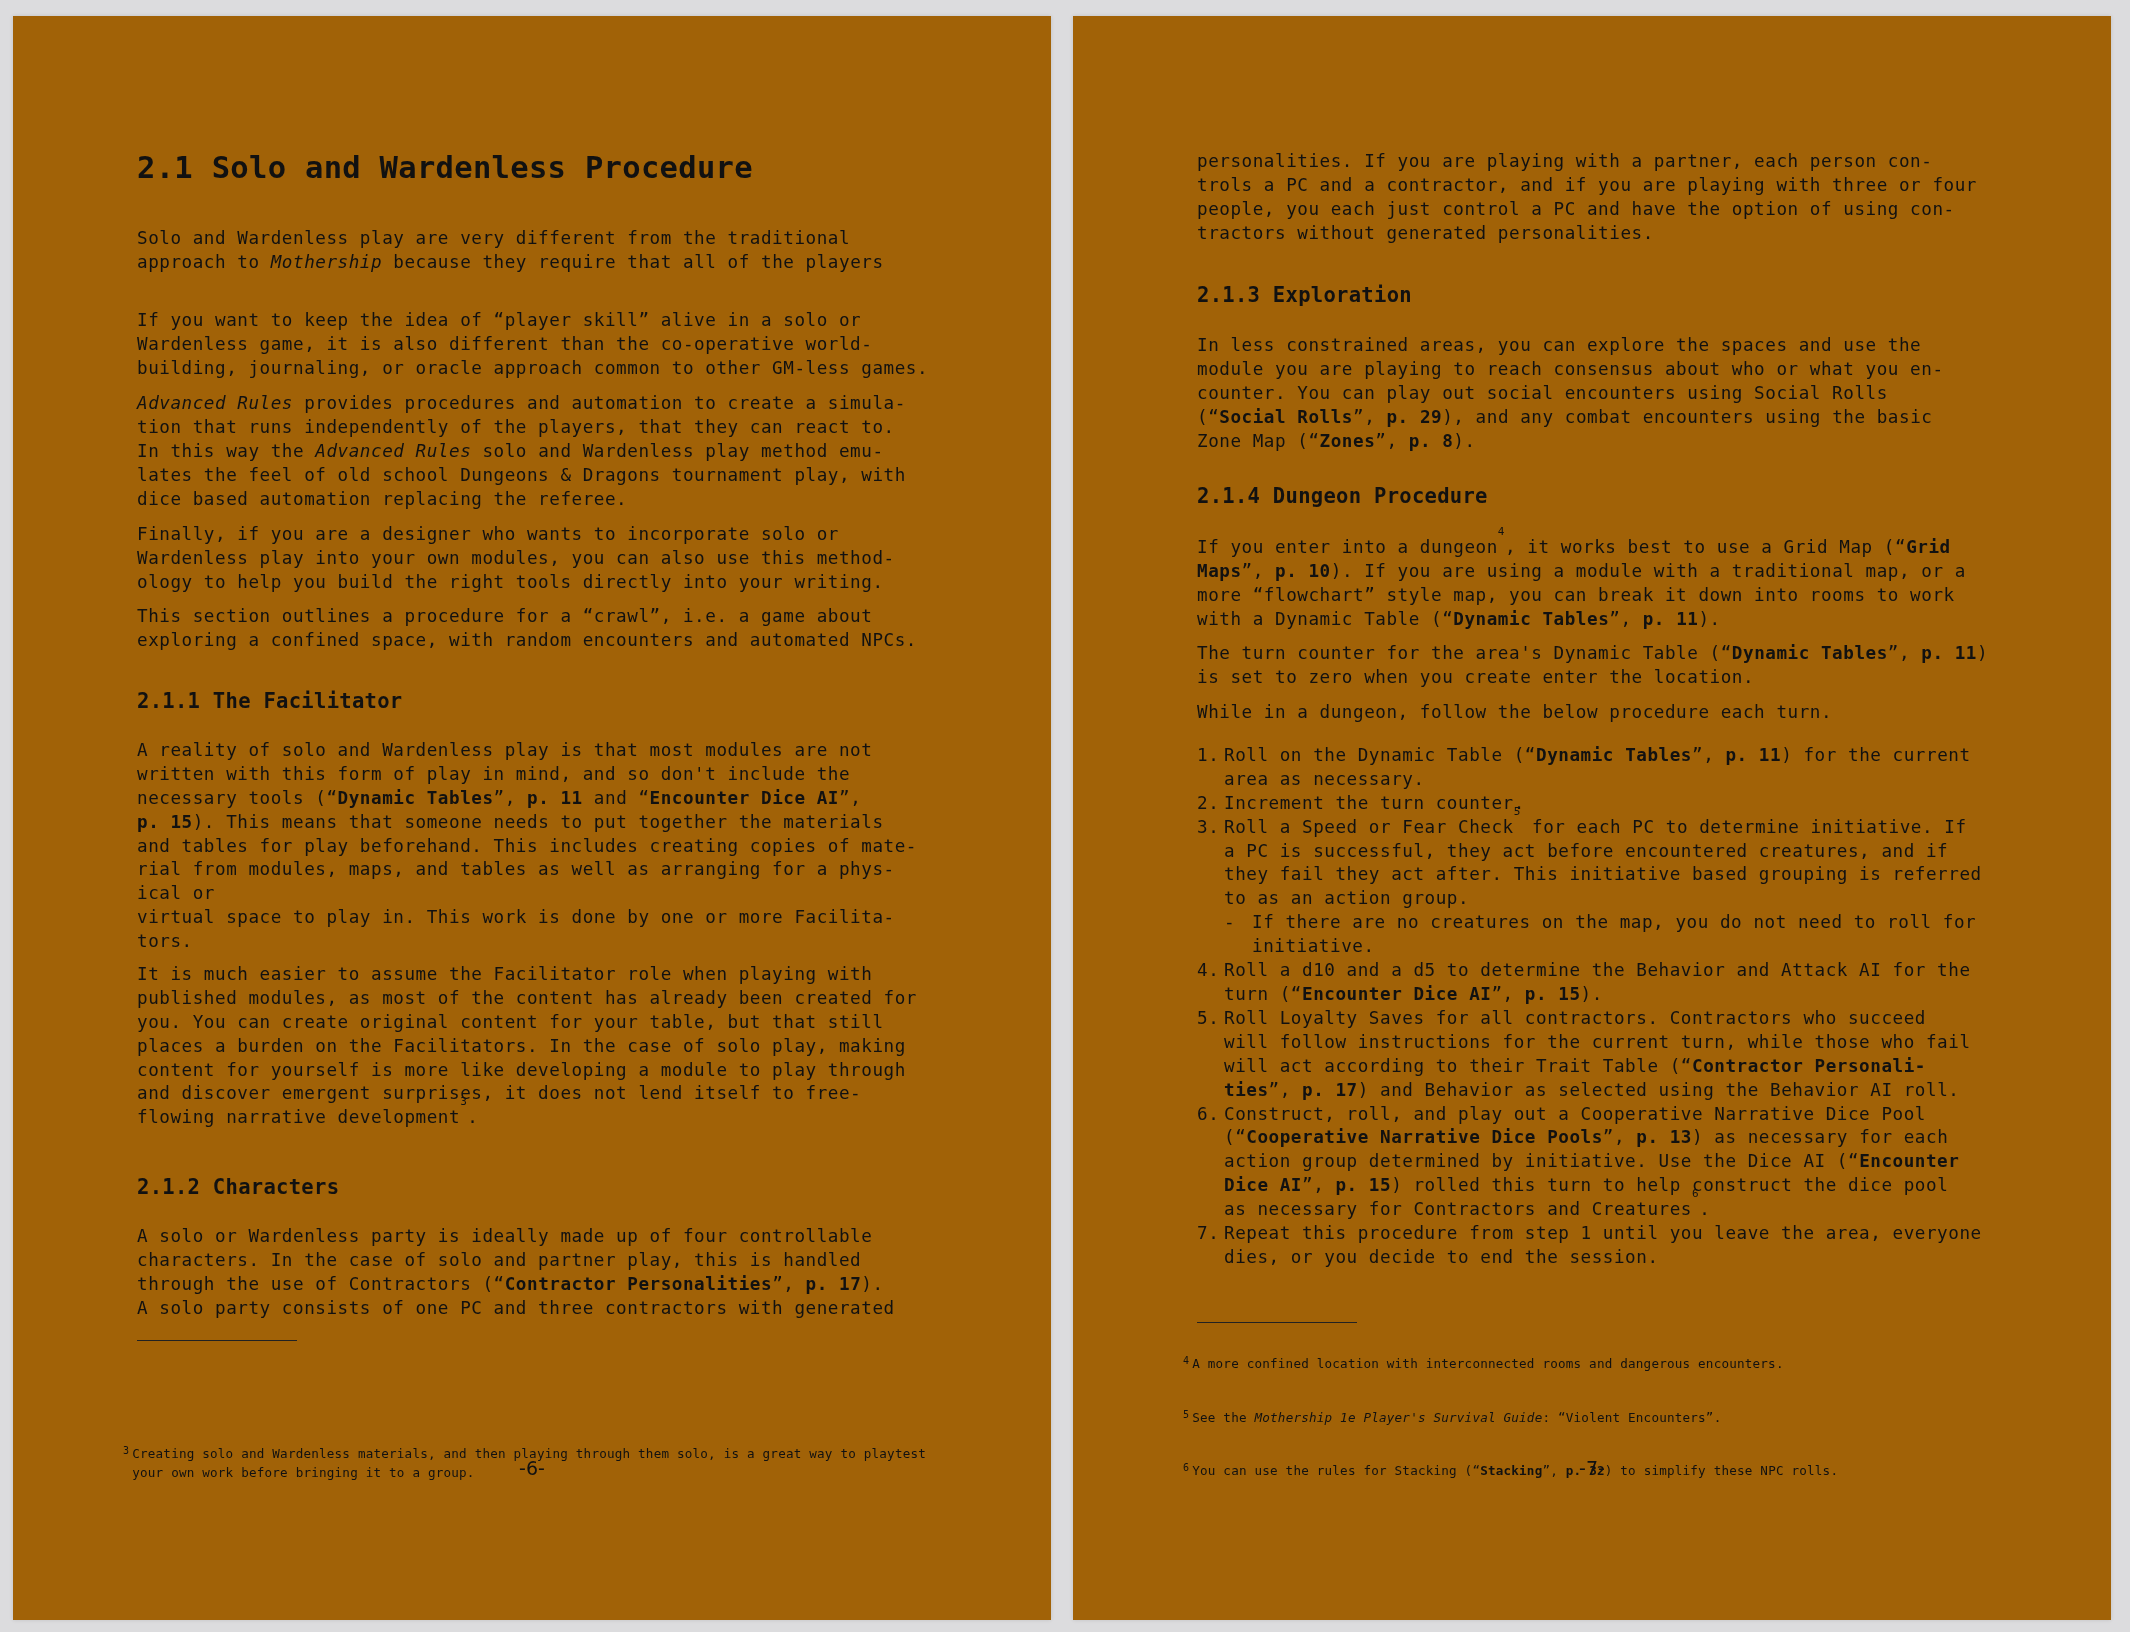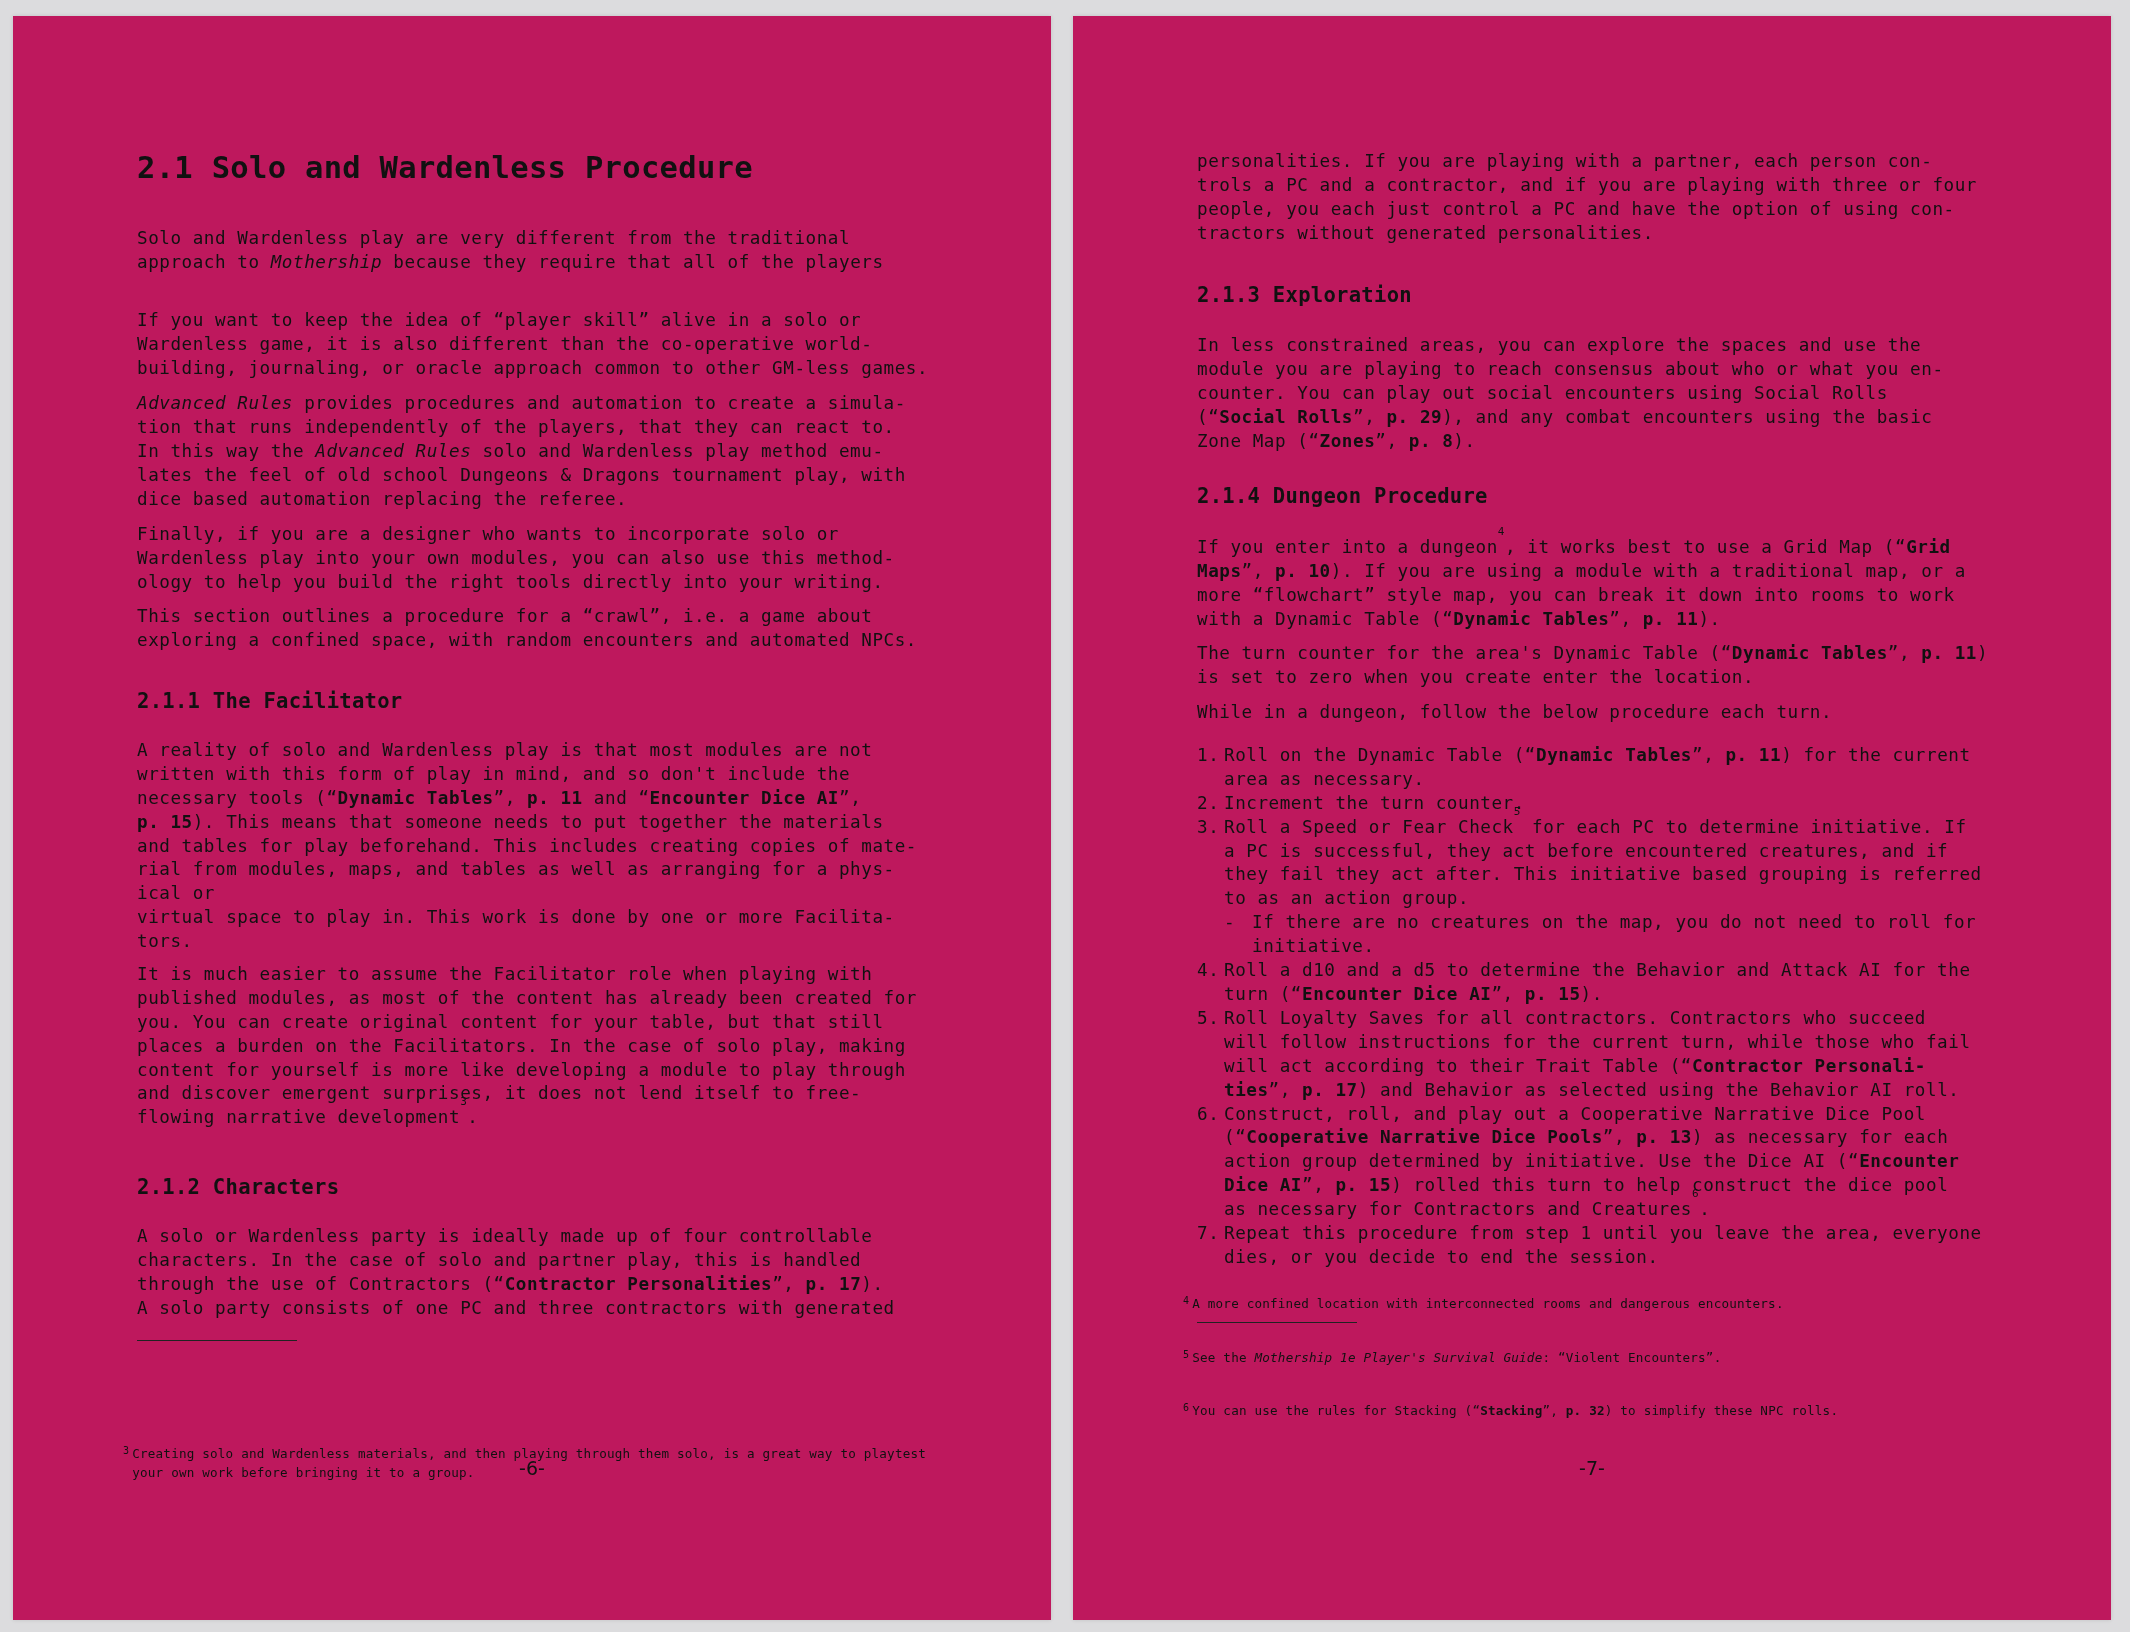--- a/index.html
+++ b/index.html
@@ -8,21 +8,21 @@
     background: #dcdcde;
     position: relative;
     overflow: hidden;
     font-family: "DejaVu Sans Mono", "Liberation Mono", monospace;
     color: #111;
   }
   .page {
     position: absolute;
     top: 16px;
     height: 1604px;
-    background: #be185d;
+    background: #a16207;
     box-shadow: 0 0 4px rgba(0,0,0,0.12);
   }
   #page-left  { left: 13px;   width: 1038px; }
   #page-right { left: 1073px; width: 1038px; }
   .content {
     position: absolute;
     top: 0;
     font-size: 17.6px;
     line-height: 23.9px;
     letter-spacing: 0.55px;
@@ -103,20 +103,20 @@
 
     <h2 style="top:467px;">2.1.4 Dungeon Procedure</h2>
     <div class="para" style="top:520px;"><span class="line"><span>If you enter into a dungeon</span><sup>4</sup><span>, it works best to use a Grid Map (“</span><b>Grid</b></span><span class="line"><b>Maps</b><span>”, </span><b>p. 10</b><span>). If you are using a module with a traditional map, or a</span></span><span class="line"><span>more “flowchart” style map, you can break it down into rooms to work</span></span><span class="line"><span>with a Dynamic Table (“</span><b>Dynamic Tables</b><span>”, </span><b>p. 11</b><span>).</span></span></div>
     <div class="para" style="top:626px;"><span class="line"><span>The turn counter for the area's Dynamic Table (“</span><b>Dynamic Tables</b><span>”, </span><b>p. 11</b><span>)</span></span><span class="line"><span>is set to zero when you create enter the location.</span></span></div>
     <div class="para" style="top:685px;"><span class="line"><span>While in a dungeon, follow the below procedure each turn.</span></span></div>
 
     <div id="procedure-list" style="position:absolute; top:728px; left:0;"><div class="list-item" style="top: 0px;"><span class="list-num">1.</span><div class="list-body"><span class="line"><span>Roll on the Dynamic Table (“</span><b>Dynamic Tables</b><span>”, </span><b>p. 11</b><span>) for the current</span></span><span class="line"><span>area as necessary.</span></span></div></div><div class="list-item" style="top: 47.8px;"><span class="list-num">2.</span><div class="list-body"><span class="line"><span>Increment the turn counter.</span></span></div></div><div class="list-item" style="top: 71.7px;"><span class="list-num">3.</span><div class="list-body"><span class="line"><span>Roll a Speed or Fear Check</span><sup>5</sup><span> for each PC to determine initiative. If</span></span><span class="line"><span>a PC is successful, they act before encountered creatures, and if</span></span><span class="line"><span>they fail they act after. This initiative based grouping is referred</span></span><span class="line"><span>to as an action group.</span></span></div><span class="sub-dash" style="top: 95.6px;">-</span><div class="sub-body" style="top: 95.6px;"><span class="line"><span>If there are no creatures on the map, you do not need to roll for</span></span><span class="line"><span>initiative.</span></span></div></div><div class="list-item" style="top: 215.1px;"><span class="list-num">4.</span><div class="list-body"><span class="line"><span>Roll a d10 and a d5 to determine the Behavior and Attack AI for the</span></span><span class="line"><span>turn (“</span><b>Encounter Dice AI</b><span>”, </span><b>p. 15</b><span>).</span></span></div></div><div class="list-item" style="top: 262.9px;"><span class="list-num">5.</span><div class="list-body"><span class="line"><span>Roll Loyalty Saves for all contractors. Contractors who succeed</span></span><span class="line"><span>will follow instructions for the current turn, while those who fail</span></span><span class="line"><span>will act according to their Trait Table (“</span><b>Contractor Personali-</b></span><span class="line"><b>ties</b><span>”, </span><b>p. 17</b><span>) and Behavior as selected using the Behavior AI roll.</span></span></div></div><div class="list-item" style="top: 358.5px;"><span class="list-num">6.</span><div class="list-body"><span class="line"><span>Construct, roll, and play out a Cooperative Narrative Dice Pool</span></span><span class="line"><span>(“</span><b>Cooperative Narrative Dice Pools</b><span>”, </span><b>p. 13</b><span>) as necessary for each</span></span><span class="line"><span>action group determined by initiative. Use the Dice AI (“</span><b>Encounter</b></span><span class="line"><b>Dice AI</b><span>”, </span><b>p. 15</b><span>) rolled this turn to help construct the dice pool</span></span><span class="line"><span>as necessary for Contractors and Creatures</span><sup>6</sup><span>.</span></span></div></div><div class="list-item" style="top: 478px;"><span class="list-num">7.</span><div class="list-body"><span class="line"><span>Repeat this procedure from step 1 until you leave the area, everyone</span></span><span class="line"><span>dies, or you decide to end the session.</span></span></div></div></div>
   </div>
 
   <div class="fn-rule" style="left:124px; top:1306px;"></div>
-  <div class="footnotes" style="left:110px; top:1244px;">
+  <div class="footnotes" style="left:110px; top:1304px;">
     <div><div><span class="fn-mark">4</span><span>A more confined location with interconnected rooms and dangerous encounters.</span></div></div>
     <div><div><span class="fn-mark">5</span><span>See the </span><i>Mothership 1e Player's Survival Guide</i><span>: “Violent Encounters”.</span></div></div>
     <div><div><span class="fn-mark">6</span><span>You can use the rules for Stacking (“</span><b>Stacking</b><span>”, </span><b>p. 32</b><span>) to simplify these NPC rolls.</span></div></div>
   </div>
 
   <div class="page-number">-7-</div>
 </div>
 
 </body></html>

